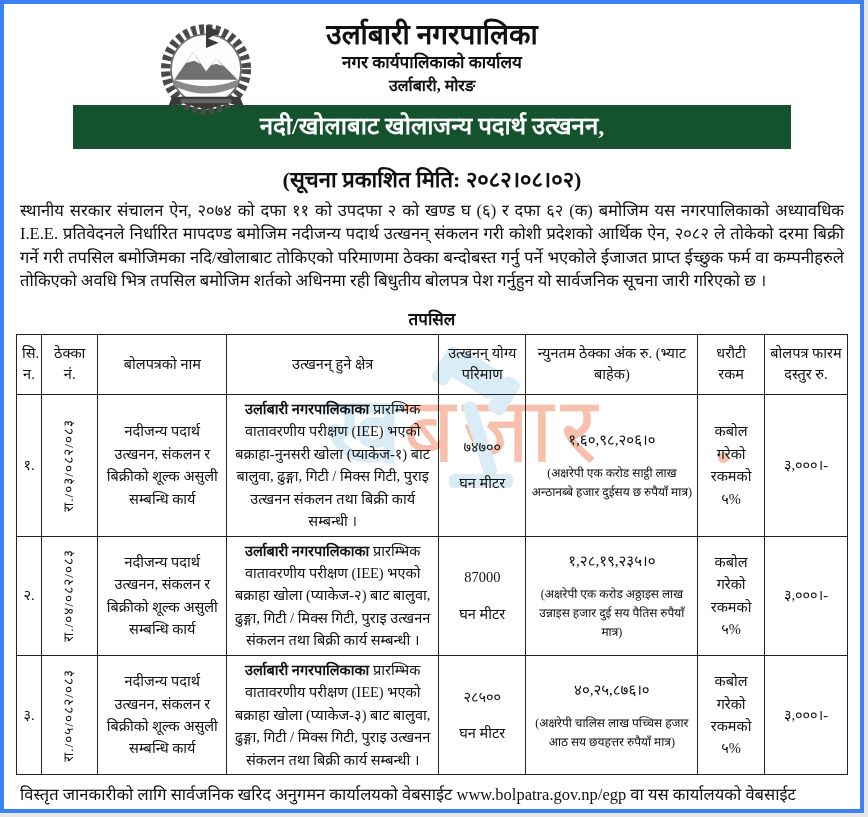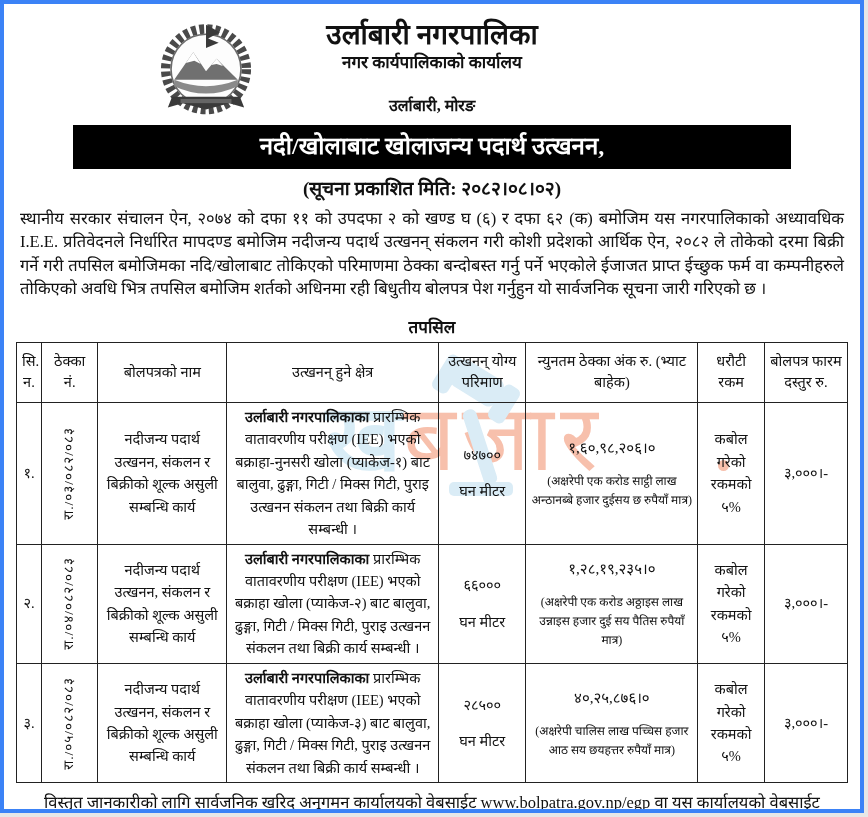--- a/index.html
+++ b/index.html
@@ -9,29 +9,29 @@
   }
   .page {
     position:relative; width:864px; height:813px; background:#fff;
     border:4px solid #3b82f6; overflow:hidden; padding-top:6px;
   }
   
   .header { position:relative; text-align:center; }
   .logo { position:absolute; left:148px; top:2px; width:108px; height:106px; }
   .h-title { font-size:28px; font-weight:bold; line-height:1.2; padding-top:8px; }
   .h-office { font-size:17px; font-weight:bold; line-height:1.3; }
-  .h-place { font-size:16px; font-weight:bold; line-height:1.5;margin-top:20px; }
+  .h-place { font-size:16px; font-weight:bold; line-height:1.5; }
   
   .banner {
-    margin:7px auto 0; width:718px; background:#000000; color:#fff;
+    margin:7px auto 0; width:718px; background:#14532d; color:#fff;
     text-align:center; padding:6px 4px 8px;
   }
   .banner-l1 { font-size:24px; font-weight:bold; line-height:1.25; }
   .banner-l2 { font-size:22px; font-weight:bold; line-height:1.3; }
-  .pubdate { text-align:center; font-size:19px; font-weight:bold; margin-top:6px; }
+  .pubdate { text-align:center; font-size:22px; font-weight:bold; margin-top:14px; }
   
   .intro {
     margin:6px 16px 0; font-size:16.5px; line-height:23.5px; text-align:justify;
   }
   .tapasil { text-align:center; font-weight:bold; font-size:17px; margin-top:14px; }
   
   .table-wrap { position:relative; margin:4px 12px 0; }
   table { width:100%; border-collapse:collapse; table-layout:fixed; position:relative; z-index:1; }
   th, td { border:1px solid #222; text-align:center; vertical-align:middle; padding:3px 5px; background:transparent; }
   th { font-weight:normal; font-size:14.5px; line-height:1.45; height:60px; }
@@ -43,21 +43,21 @@
   .amt-words { font-size:12px; }
   .qty-num { margin-bottom:14px; }
   
   .watermark { position:absolute; left:310px; top:30px; z-index:0; pointer-events:none;
                display:flex; align-items:flex-start; opacity:0.55; }
   .wm-gavel { position:absolute; left:95px; top:-22px; }
   .wm-blue { font-size:92px; font-weight:bold; color:#b9ddee; letter-spacing:2px; }
   .wm-orange { font-size:92px; font-weight:normal; color:#f08c69; letter-spacing:6px; }
   .wm-dot { position:absolute; left:392px; top:88px; width:11px; height:11px; border-radius:50%; background:#f08c69; }
   
-  .footer { margin:8px 16px 0; font-size:16.5px; line-height:24px; text-align:center; }
+  .footer { margin:8px 16px 0; font-size:16.5px; line-height:24px; text-align:left; }
 </style>
 </head>
 <body>
 
 <div class="page">
 
   <div class="header">
     <svg class="logo" viewBox="0 0 100 100" aria-hidden="true">
       <circle cx="50" cy="54" r="38" fill="#ffffff" stroke="#4a4a4a" stroke-width="9" stroke-dasharray="4.5 3"></circle>
       <circle cx="50" cy="54" r="33" fill="#fdfdfd" stroke="#6a6a6a" stroke-width="1.5"></circle>
@@ -144,21 +144,21 @@
           <td>३,०००।-</td>
         </tr>
         <tr class="data-row">
           <td>२.</td>
           <td>
               <div class="contract">रा./०४/०८२/०८३</div>
             </td>
           <td>नदीजन्य पदार्थ उत्खनन, संकलन र बिक्रीको शूल्क असुली सम्बन्धि कार्य</td>
           <td><span class="area-bold">उर्लाबारी नगरपालिकाका</span><span> प्रारम्भिक वातावरणीय परीक्षण (IEE) भएको बक्राहा खोला (प्याकेज-२) बाट बालुवा, ढुङ्गा, गिटी / मिक्स गिटी, पुराइ उत्खनन संकलन तथा बिक्री कार्य सम्बन्धी ।</span></td>
           <td>
-              <div class="qty-num">६६०००</div>
+              <div class="qty-num">87000</div>
               <div>घन मीटर</div>
             </td>
           <td>
               <div class="amt-num">१,२८,१९,२३५।०</div>
               <div class="amt-words">(अक्षरेपी एक करोड अठ्ठाइस लाख उन्नाइस हजार दुई सय पैतिस रुपैयाँ मात्र)</div>
             </td>
           <td>कबोल गरेको रकमको ५%</td>
           <td>३,०००।-</td>
         </tr>
         <tr class="data-row">

